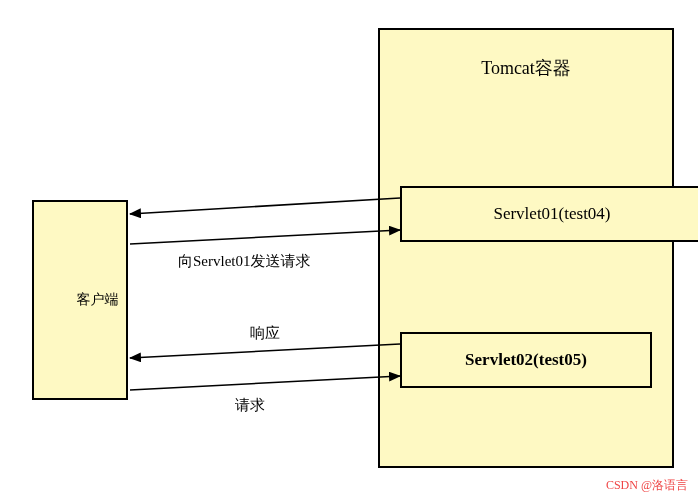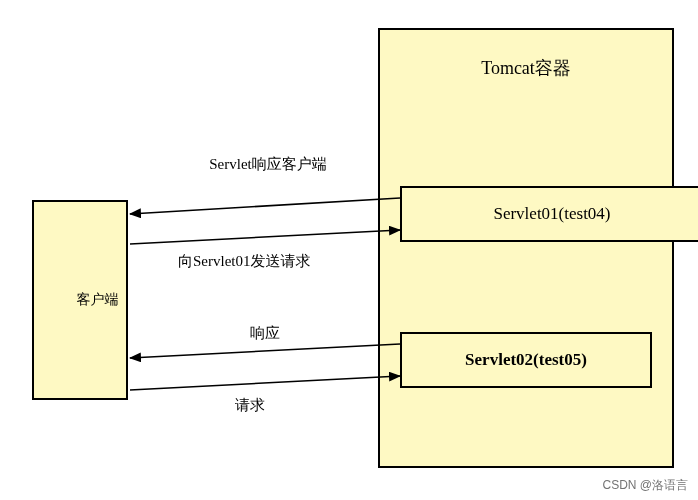--- a/index.html
+++ b/index.html
@@ -31,22 +31,22 @@
       position: absolute;
       left: 0; top: 0;
       width: 698px; height: 500px;
       pointer-events: none;
     }
     .watermark {
       position: absolute;
       right: 10px;
       bottom: 6px;
       font-size: 12px;
-      color: #737373;
-      font-family: Liberation Sans, sans-serif;
+      color: #ef4444;
+      font-family: Liberation Serif, serif;
       margin-top: 44px;
     }
   </style>
 </head>
 <body>
 
 <div class="box" style="left:378px; top:28px; width:296px; height:440px; align-items:flex-start; padding-top:26px;">
   <span style="font-size:18px;">Tomcat容器</span>
 </div>
 
@@ -72,21 +72,20 @@
   <line x1="400" y1="198" x2="130" y2="214" stroke="#000" stroke-width="1.6" marker-end="url(#ah)"></line>
 
   <line x1="130" y1="244" x2="400" y2="230" stroke="#000" stroke-width="1.6" marker-end="url(#ah)"></line>
 
   <line x1="400" y1="344" x2="130" y2="358" stroke="#000" stroke-width="1.6" marker-end="url(#ah)"></line>
 
   <line x1="130" y1="390" x2="400" y2="376" stroke="#000" stroke-width="1.6" marker-end="url(#ah)"></line>
 </svg>
 
 <div class="label" style="left:148px; top:154px; width:240px; line-height:1.35;">
-  <div>Servlet响应客户端</div>
 </div>
 
 <div class="label" style="left:178px; top:252px;">
   <span>向Servlet01发送请求</span>
 </div>
 
 <div class="label" style="left:250px; top:324px;">
   <span>响应</span>
 </div>
 

